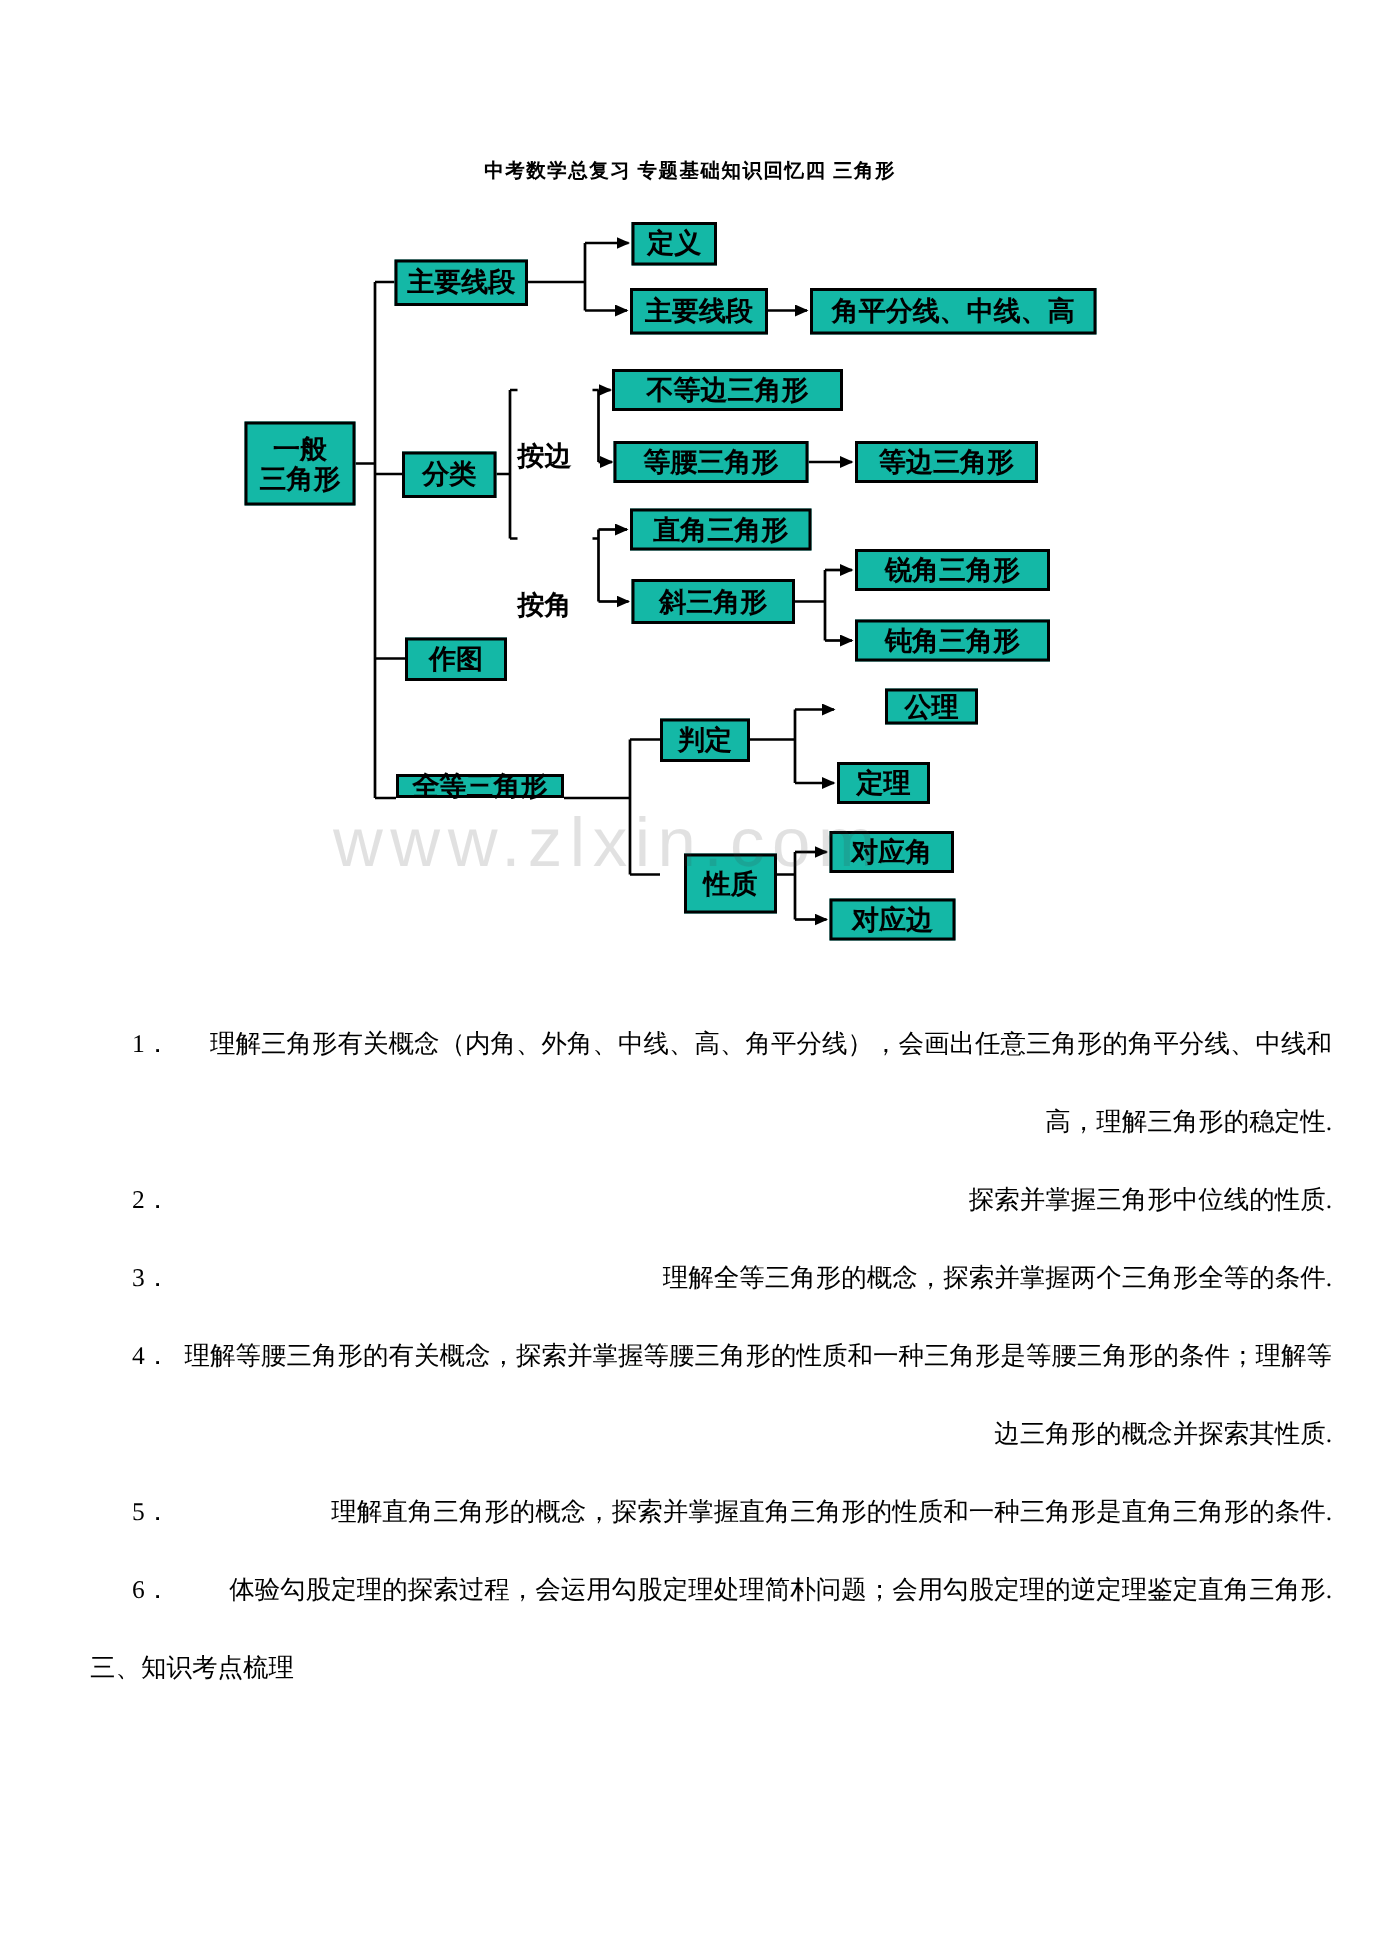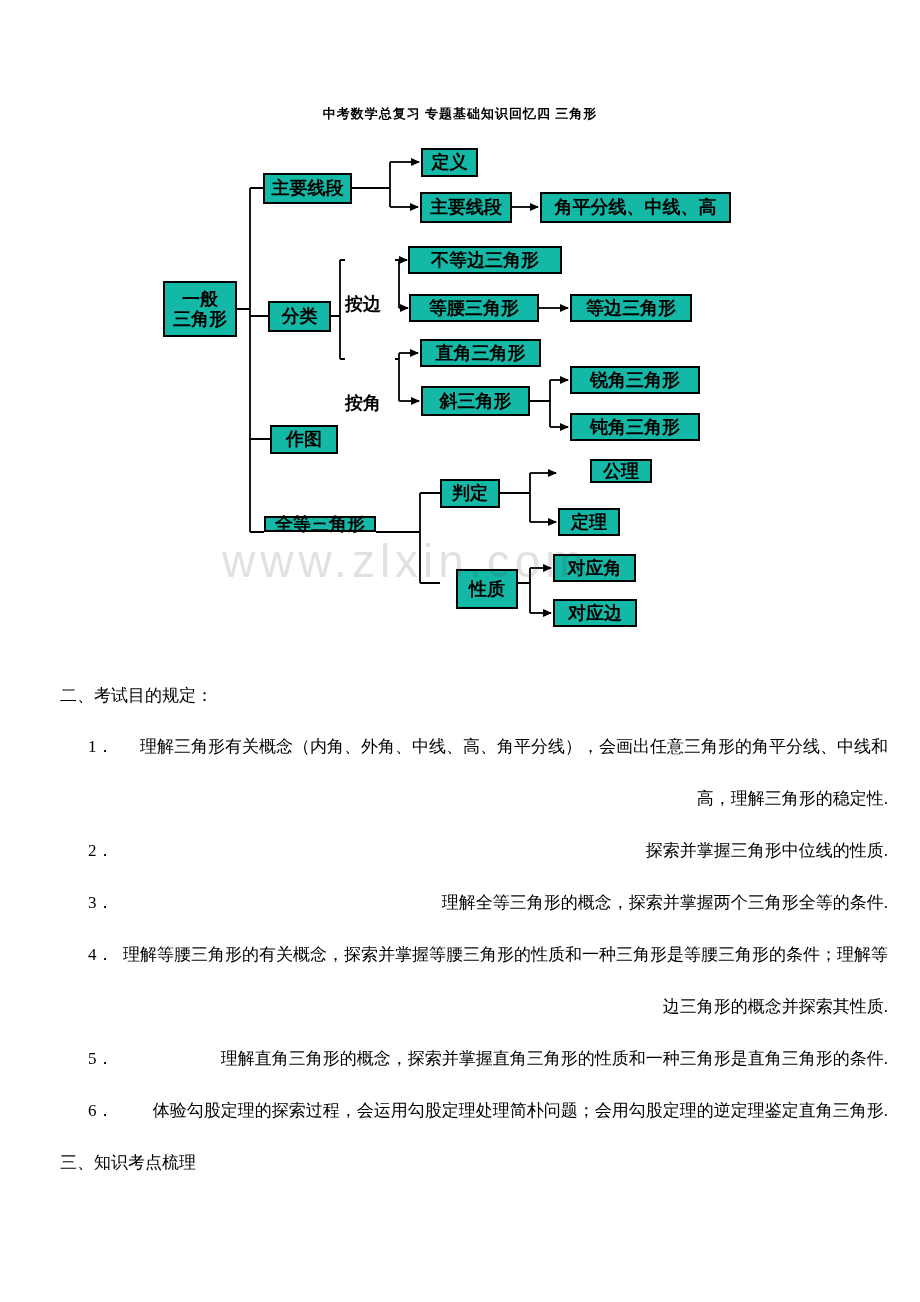--- a/index.html
+++ b/index.html
@@ -130,21 +130,20 @@
     <div class="node" style="left:440px;top:343px;width:60px;height:29px">判定</div>
     <div class="node" style="left:590px;top:323px;width:62px;height:24px">公理</div>
     <div class="node" style="left:558px;top:372px;width:62px;height:28px">定理</div>
     <div class="node" style="left:456px;top:433px;width:62px;height:40px">性质</div>
     <div class="node" style="left:553px;top:418px;width:83px;height:28px">对应角</div>
     <div class="node" style="left:553px;top:463px;width:84px;height:28px">对应边</div>
 
     <div class="watermark">www.zlxin.com</div>
   </div>
 
-  <div class="section-heading exam-heading">二、考试目的规定：</div>
 
   <div class="exam-list">
     <div class="exam-item">
       <span class="num">1．</span>
       <span class="txt">理解三角形有关概念（内角、外角、中线、高、角平分线），会画出任意三角形的角平分线、中线和高，理解三角形的稳定性.</span>
     </div>
     <div class="exam-item">
       <span class="num">2．</span>
       <span class="txt">探索并掌握三角形中位线的性质.</span>
     </div>

